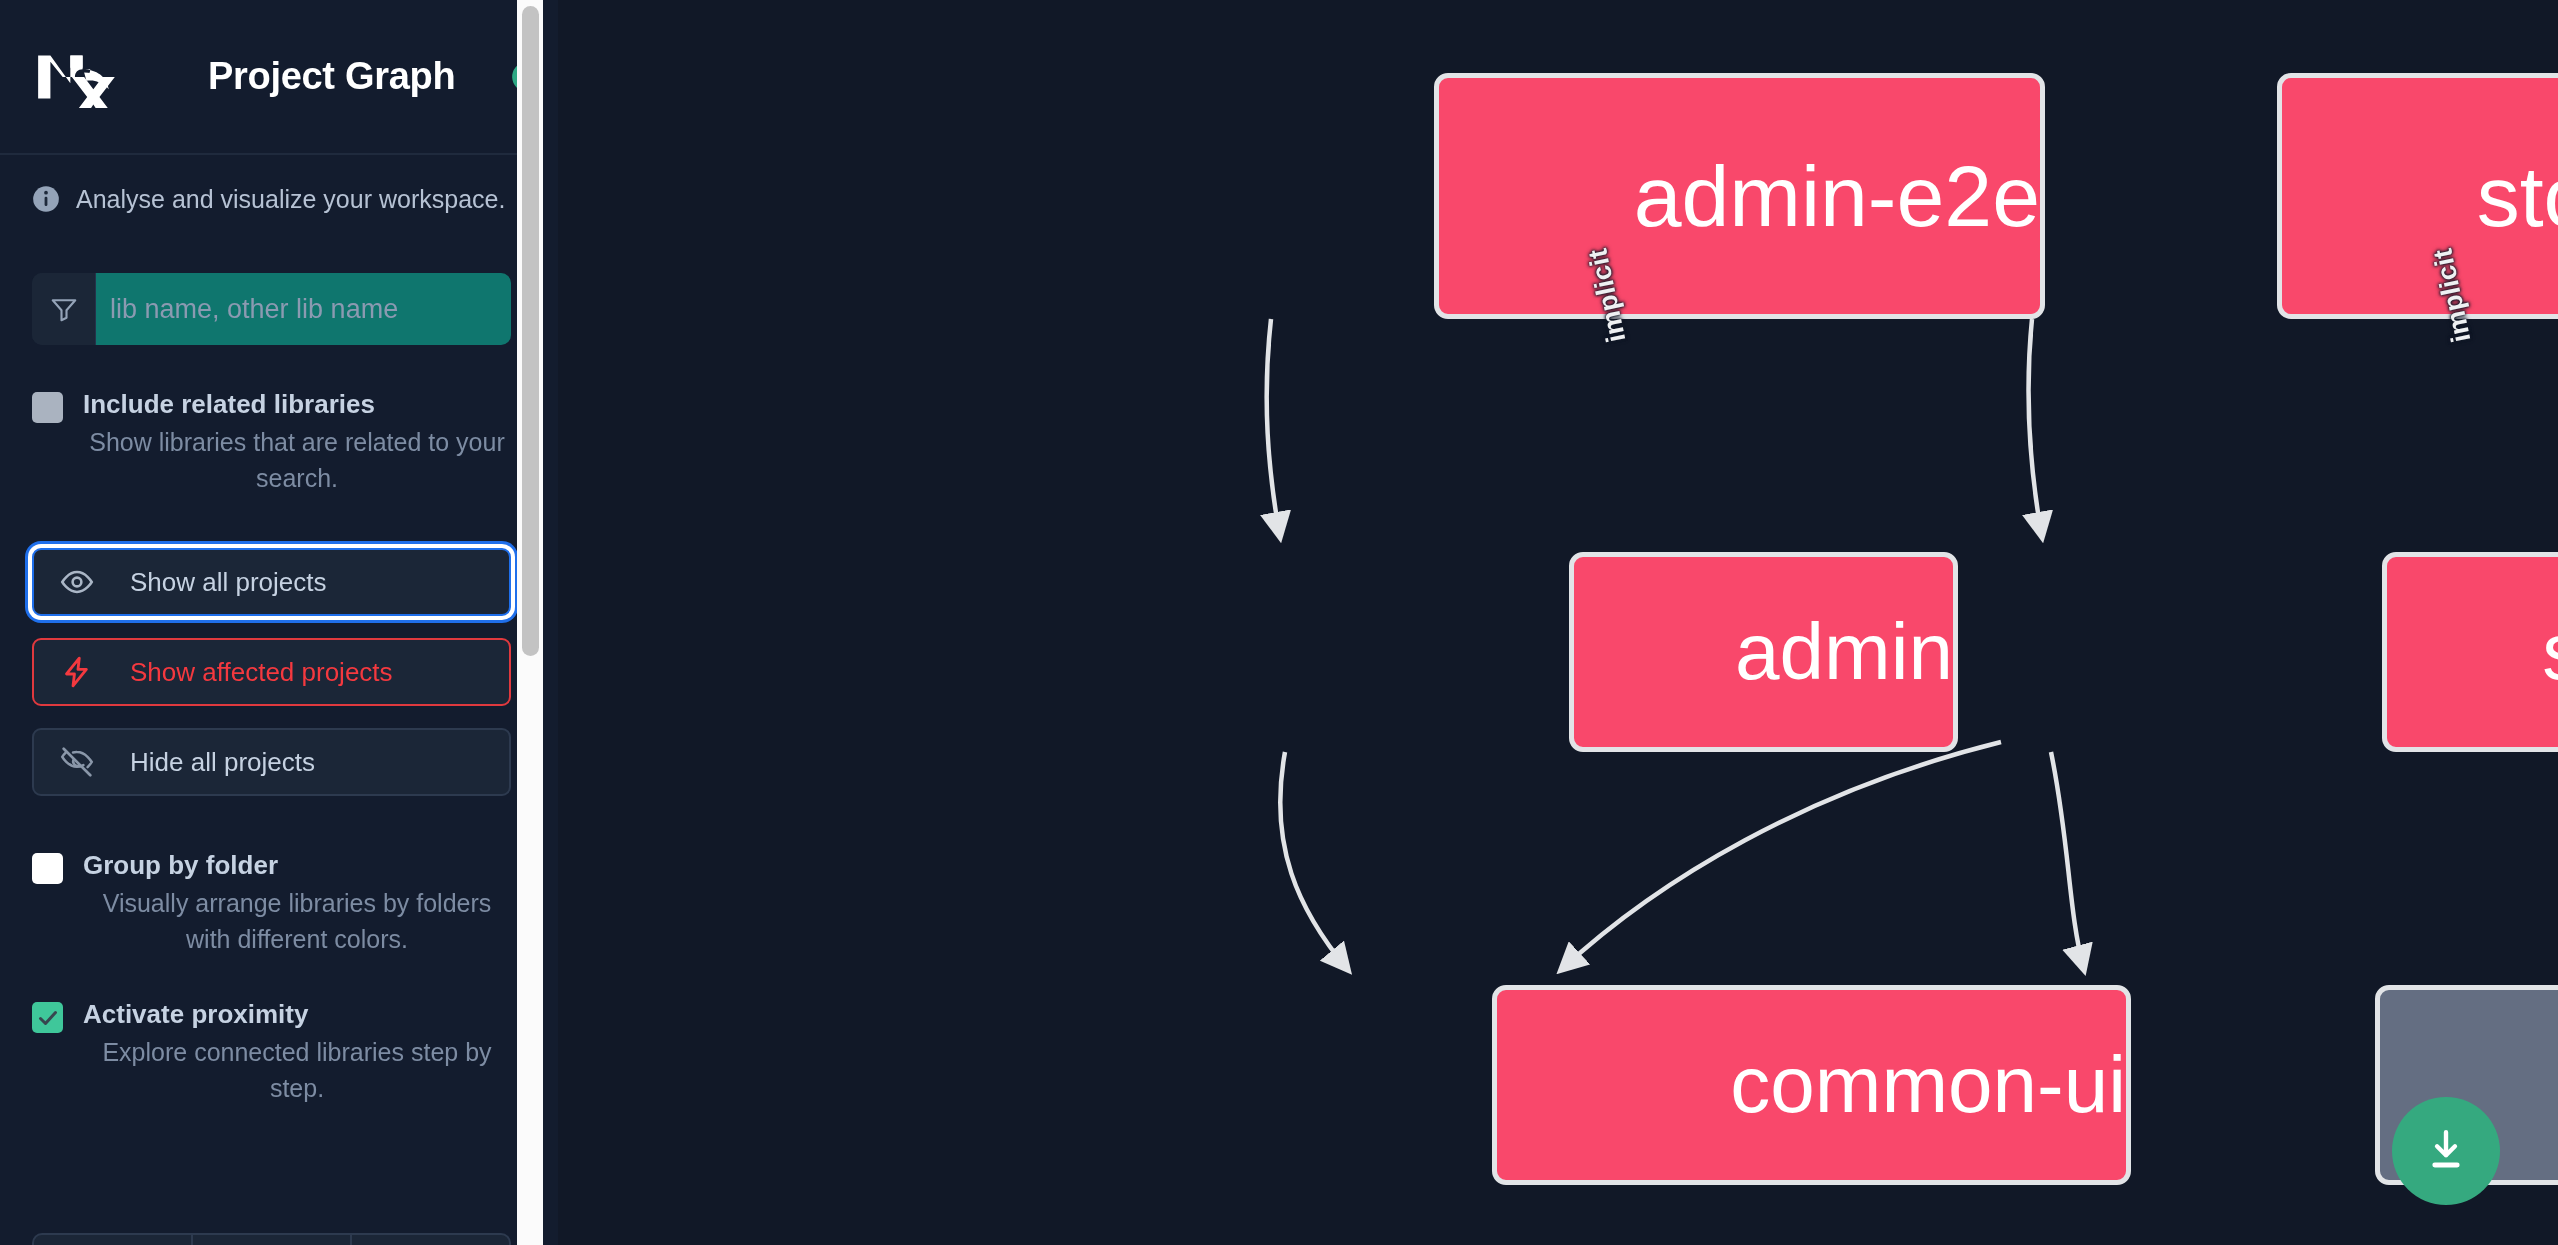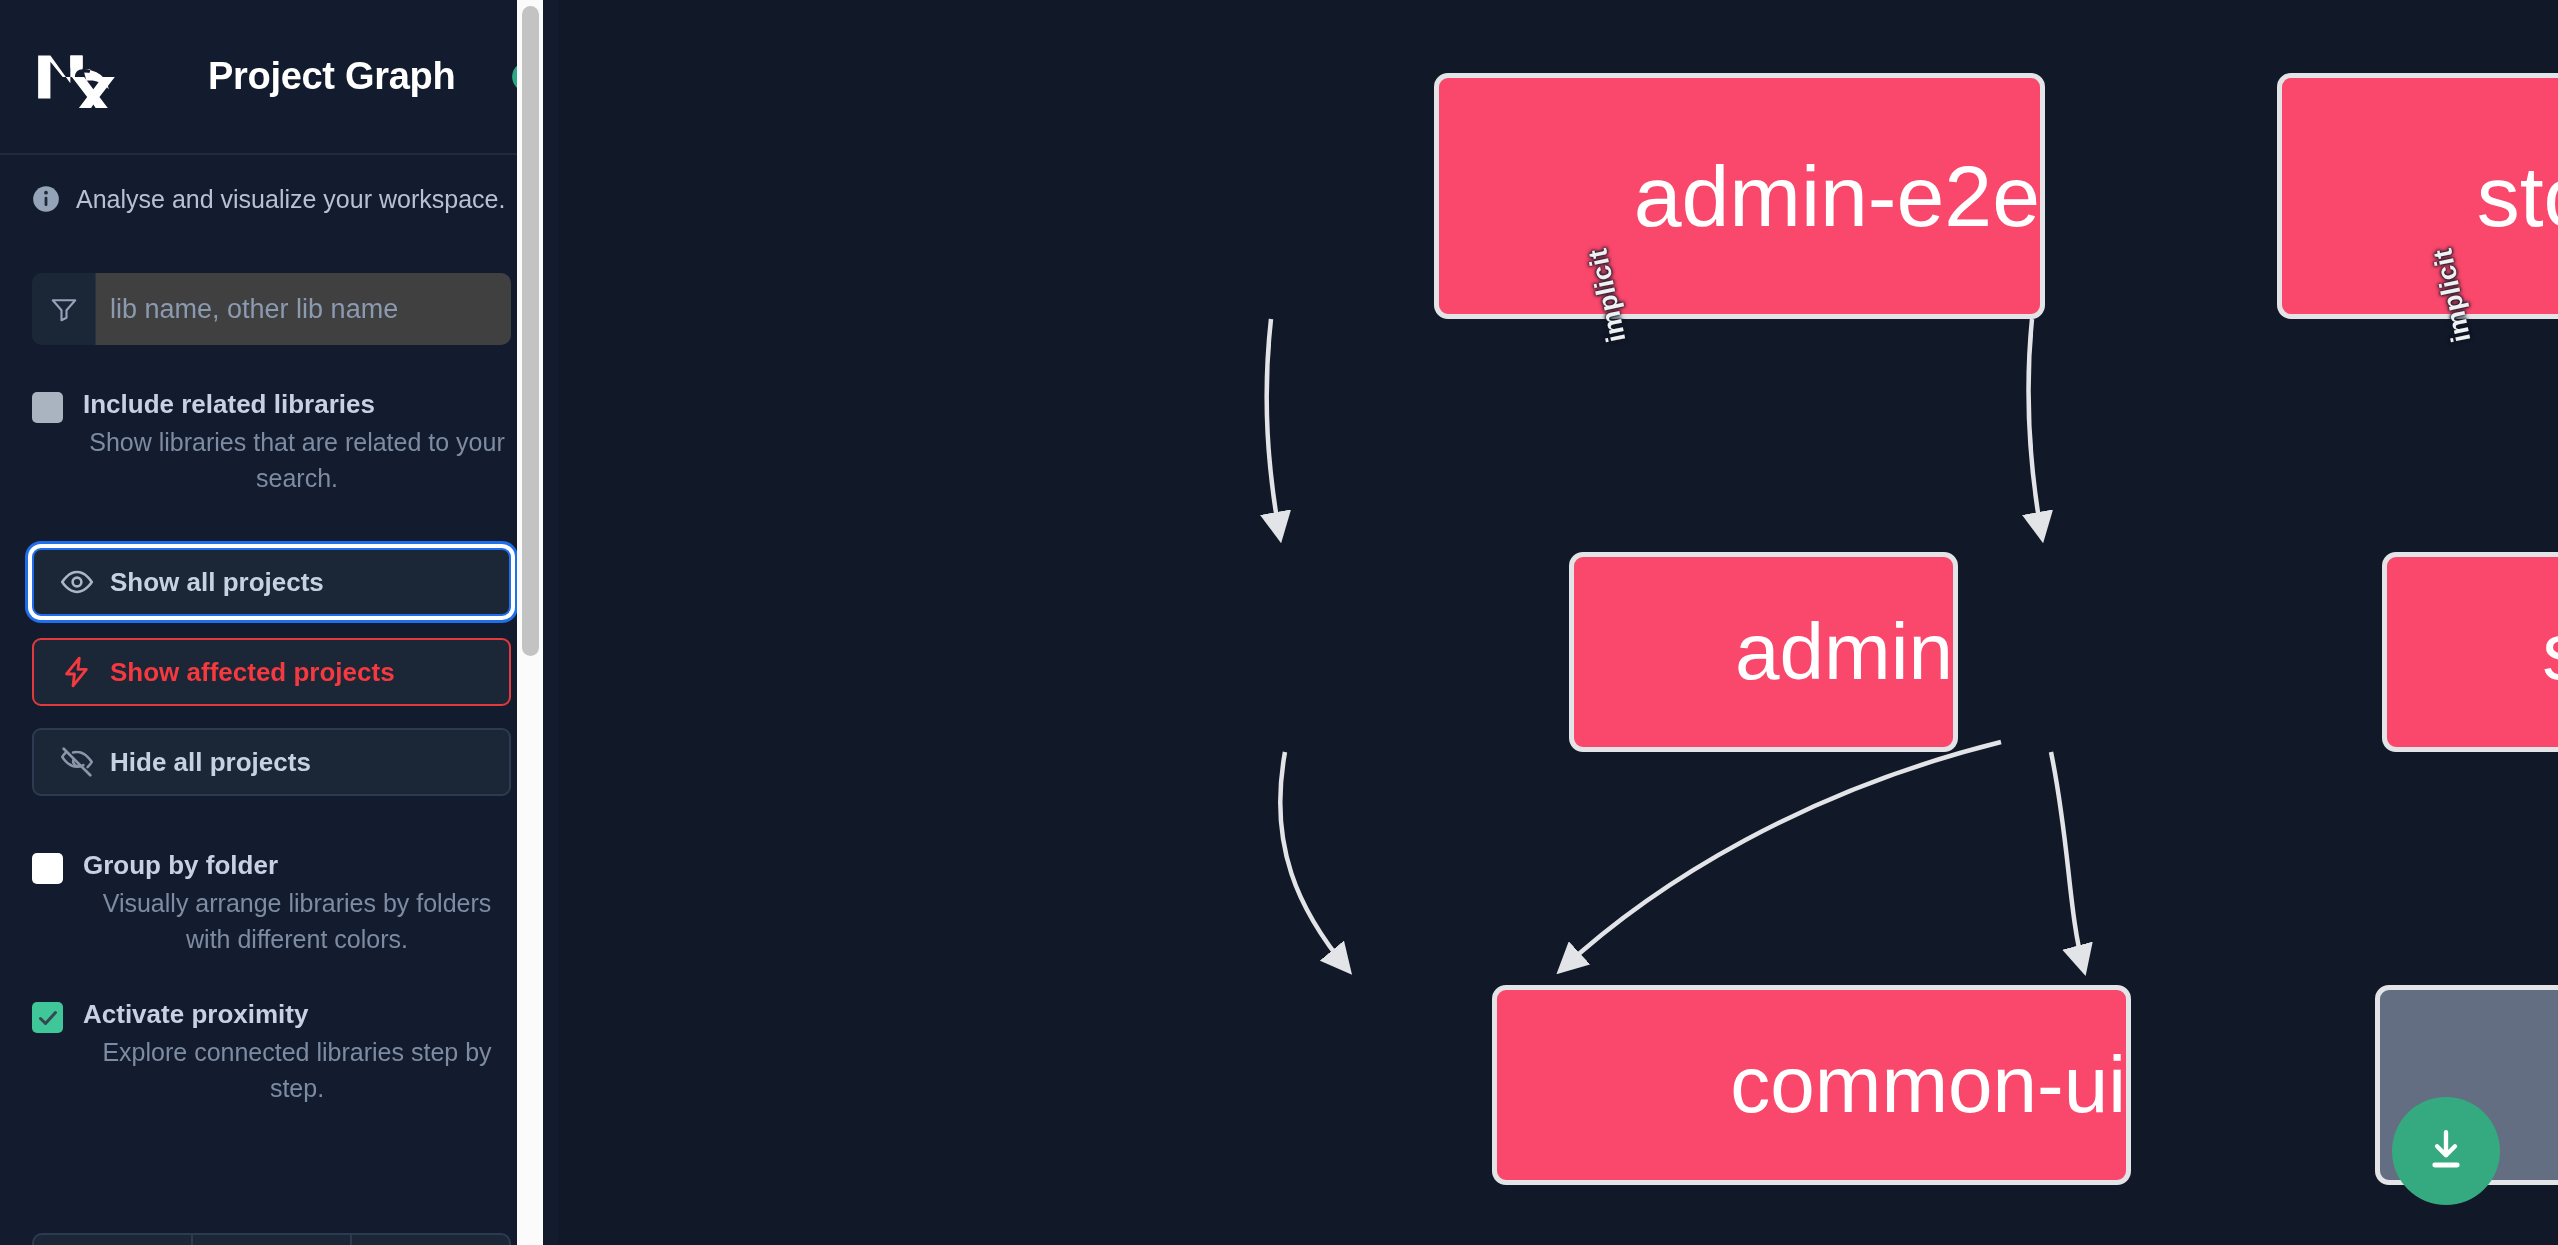--- a/index.html
+++ b/index.html
@@ -56,21 +56,21 @@
     overflow: hidden;
   }
   .search-icon-box {
     width: 64px; display: flex; align-items: center; justify-content: center;
     background: #1b2637;
     border-right: 1px solid #2a3purple;
     border-right: 1px solid #26324a;
   }
   .search-input {
     flex: 1; border: none; outline: none;
-    background: #404040;
+    background: #0f766e;
     color: #cbd5e1; font-size: 27px;
     font-family: "Liberation Sans", sans-serif;
     padding: 0 14px;
   }
   .search-input::placeholder { color: #8b9ab1; }
 
   .check-row { display: flex; gap: 20px; margin-top: 42px; }
   .cbox {
     flex: 0 0 31px; width: 31px; height: 31px; margin-top: 5px;
     border-radius: 5px; position: relative; cursor: pointer;
@@ -79,25 +79,25 @@
   .cbox.white { background: #ffffff; }
   .cbox.green { background: #3fc79a; }
   .cbox .tick { position: absolute; inset: 0; display: flex; align-items: center; justify-content: center; }
   .check-text { flex: 1; }
   .check-label { font-size: 26px; color: #c6d2e2; font-weight: 700; line-height: 1.35; }
   .check-desc  { font-size: 25px; color: #7d8ca3; line-height: 1.42; margin-top: 3px; text-align: center; }
 
   .btn-group { margin-top: 52px; display: flex; flex-direction: column; gap: 22px; }
   .vbtn {
     height: 68px; border-radius: 9px;
-    display: flex; align-items: center; gap: 16px;
+    display: flex; align-items: center; gap: 36px;
     padding-left: 26px;
     background: #1b2637;
     border: 2px solid #2d3a4f;
-    color: #c6d2e2; font-size: 26px; font-weight: 700;
+    color: #c6d2e2; font-size: 26px; font-weight: 400;
     cursor: pointer; position: relative;
     font-family: "Liberation Sans", sans-serif;
   }
   .vbtn.focused {
     border-color: #1f6feb;
     box-shadow: 0 0 0 4px #ffffff, 0 0 0 7px #1f6feb;
   }
   .vbtn.danger { border-color: #e0393e; color: #f4393f; }
   .vbtn .bico { flex: 0 0 34px; width: 34px; height: 34px; display:flex; align-items:center; justify-content:center;}
 

